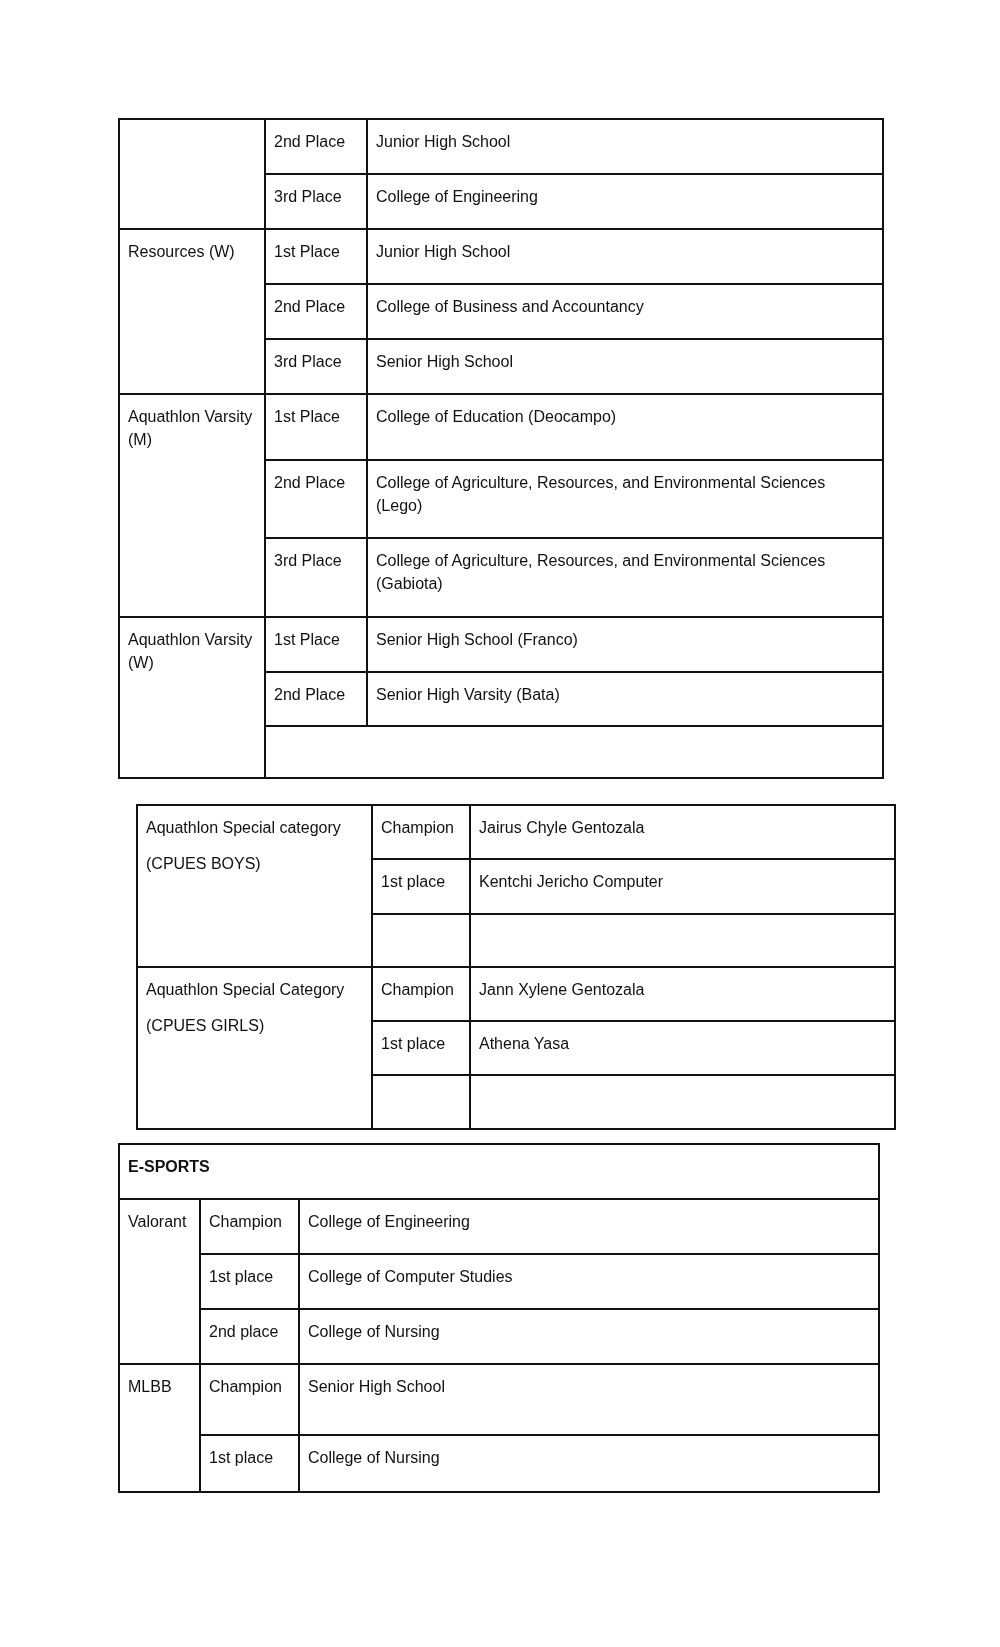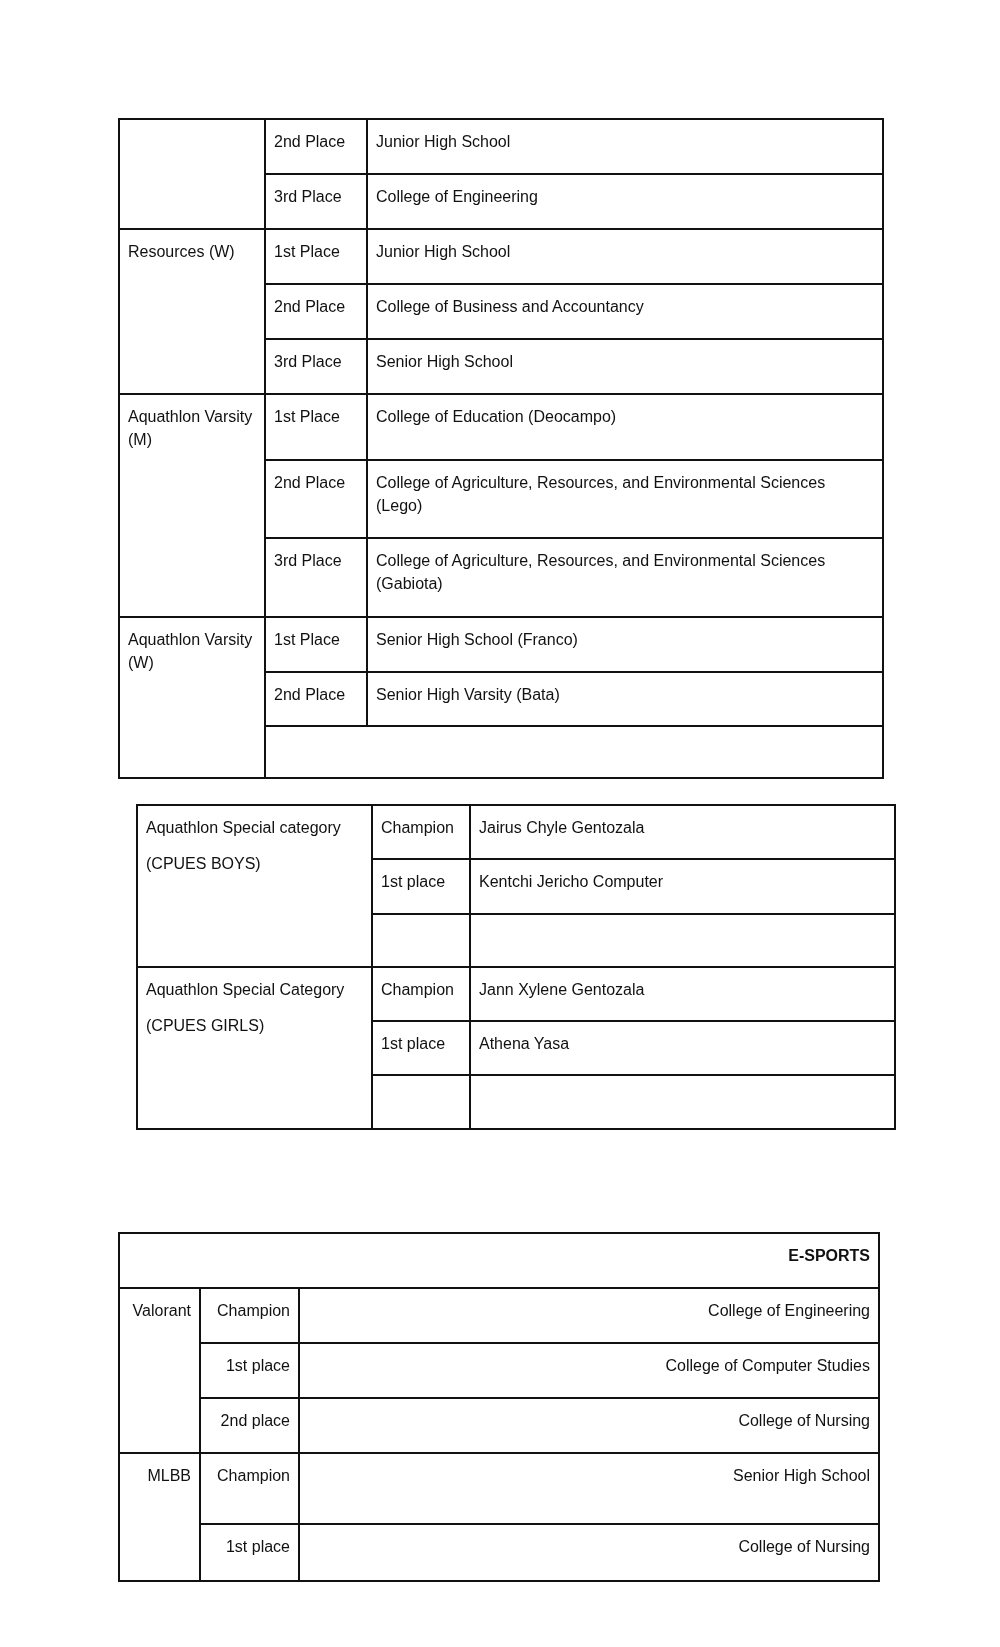--- a/index.html
+++ b/index.html
@@ -5,21 +5,21 @@
   html, body { margin: 0; padding: 0; background: #ffffff; }
   body { width: 1000px; height: 1647px; position: relative; overflow: hidden;
          font-family: "Liberation Sans", "DejaVu Sans", sans-serif; color: #111111; }
   table { position: absolute; border-collapse: collapse; table-layout: fixed; }
   td { border: 2px solid #111111; vertical-align: top; padding: 10px 8px 0 8px;
        font-size: 16px; line-height: 23px; box-sizing: border-box; }
   .bold { font-weight: bold; }
   .special { line-height: 36px; padding-top: 4px; }
   #t1 { left: 118px; top: 118px; width: 764px; }
   #t2 { left: 118px; top: 804px; width: 758px; margin-left: 18px; }
-  #t3 { left: 118px; top: 1232px; width: 760px; text-align: right; }
+  #t3 { left: 118px; top: 1143px; width: 760px; }
 </style>
 </head>
 <body>
 
 <table id="t1">
   <colgroup>
       <col style="width:146px">
       <col style="width:102px">
       <col style="width:516px">
     </colgroup>

